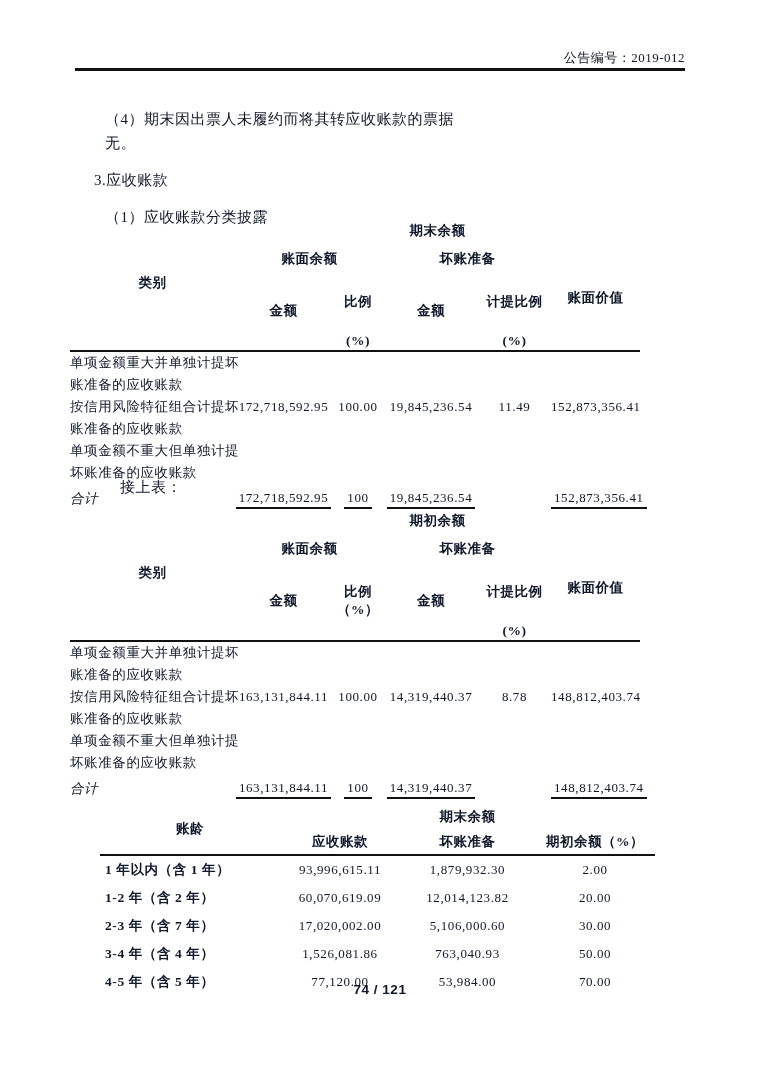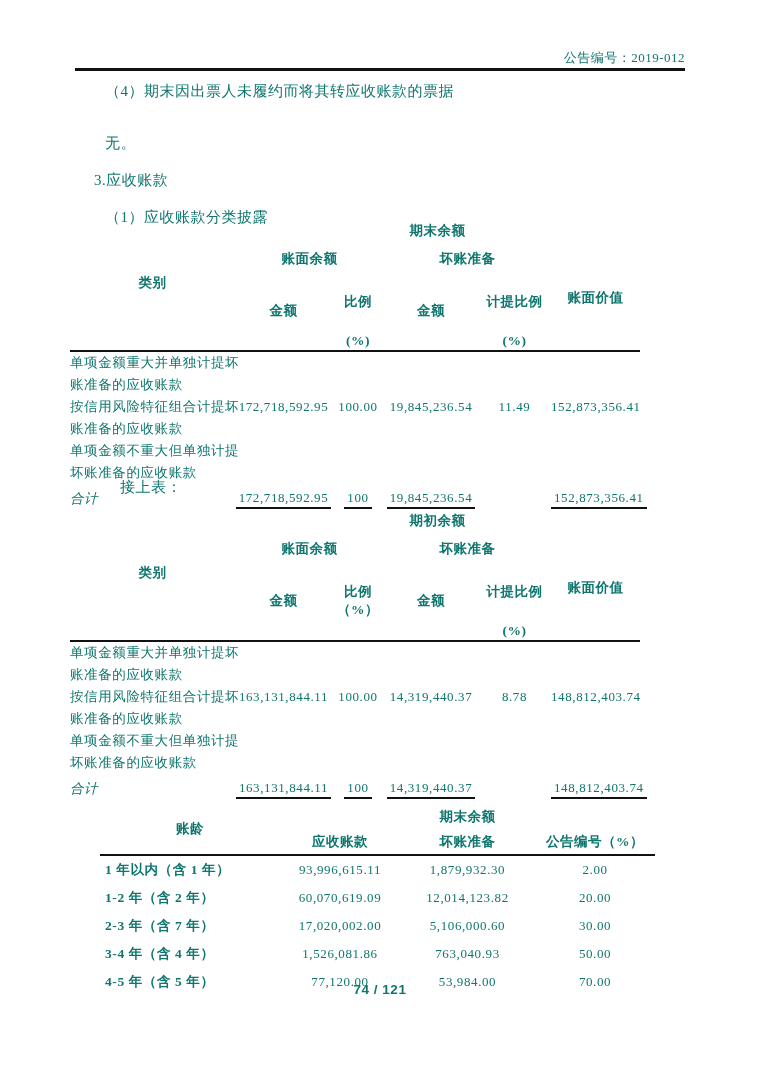--- a/index.html
+++ b/index.html
@@ -1,17 +1,17 @@
 <!DOCTYPE html>
 <html><head>
 <meta charset="utf-8">
 <style>
   html,body{margin:0;padding:0;background:#ffffff;}
   .page{position:relative;width:760px;height:1075px;background:#ffffff;overflow:hidden;
-        font-family:"Liberation Serif","DejaVu Serif",serif;color:#0f766e;}
+        font-family:"Liberation Serif","DejaVu Serif",serif;color:#0f172a;}
   .abs{position:absolute;}
   .hdr-right{top:49px;left:75px;width:610px;text-align:right;font-size:13px;letter-spacing:0.5px;}
   .hdr-rule{top:68px;left:75px;width:610px;height:2.5px;background:#111;}
   .para{font-size:15px;letter-spacing:0.5px;white-space:nowrap;}
   .fin-table{position:absolute;border-collapse:collapse;table-layout:fixed;font-size:13.5px;}
   .fin-table td{padding:0;vertical-align:middle;}
   .fin-table thead{border-bottom:2.5px solid #111;}
   .hc{text-align:center;font-weight:bold;letter-spacing:0.5px;}
   .stack span{display:block;line-height:19px;margin-top:20px;}
   .h-a td{height:30px;}
@@ -32,21 +32,21 @@
             font-family:"Liberation Sans","DejaVu Sans",sans-serif;letter-spacing:0.5px;}
 </style>
 </head>
 <body>
 
 <div class="page">
 
   <div class="abs hdr-right">公告编号：2019-012</div>
   <div class="abs hdr-rule"></div>
 
-  <div class="abs para" style="top:82px;left:105px;text-align:center;">（4）期末因出票人未履约而将其转应收账款的票据</div>
+  <div class="abs para" style="top:110px;left:105px;text-align:center;">（4）期末因出票人未履约而将其转应收账款的票据</div>
   <div class="abs para" style="top:134px;left:105px;">无。</div>
   <div class="abs para" style="top:171px;left:94px;">3.应收账款</div>
   <div class="abs para" style="top:208px;left:105px;">（1）应收账款分类披露</div>
 
   <table class="fin-table" style="left:70px;top:216px;width:570px;">
     <colgroup>
         <col style="width:165px">
         <col style="width:97px">
         <col style="width:52px">
         <col style="width:94px">
@@ -206,21 +206,21 @@
         <col style="width:120px">
       </colgroup>
     <thead>
       <tr class="h-a">
         <td rowspan="2" class="hc">账龄</td>
         <td colspan="3" class="hc">期末余额</td>
       </tr>
       <tr class="h-b">
         <td class="hc">应收账款</td>
         <td class="hc">坏账准备</td>
-        <td class="hc">公告编号（%）</td>
+        <td class="hc">期初余额（%）</td>
       </tr>
     </thead>
     <tbody>
       <tr>
         <td class="aging">1 年以内（含 1 年）</td>
         <td class="num">93,996,615.11</td>
         <td class="num">1,879,932.30</td>
         <td class="num">2.00</td>
       </tr>
       <tr>

